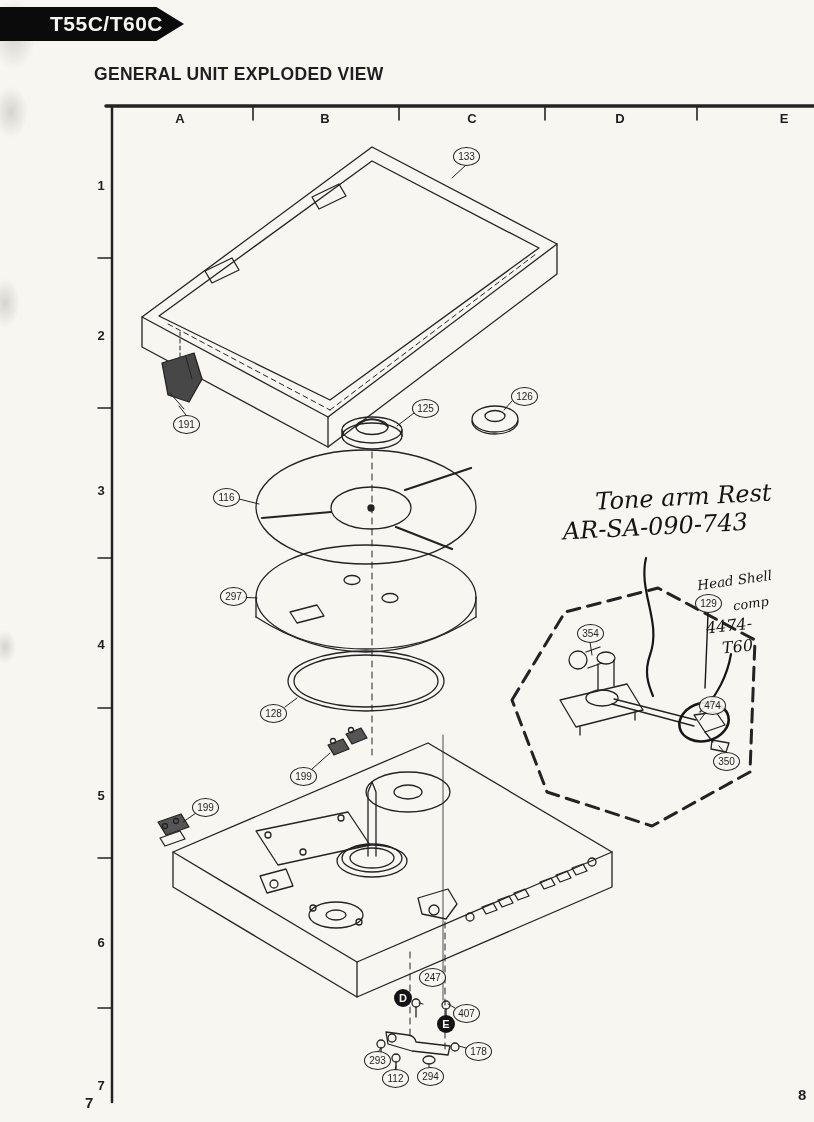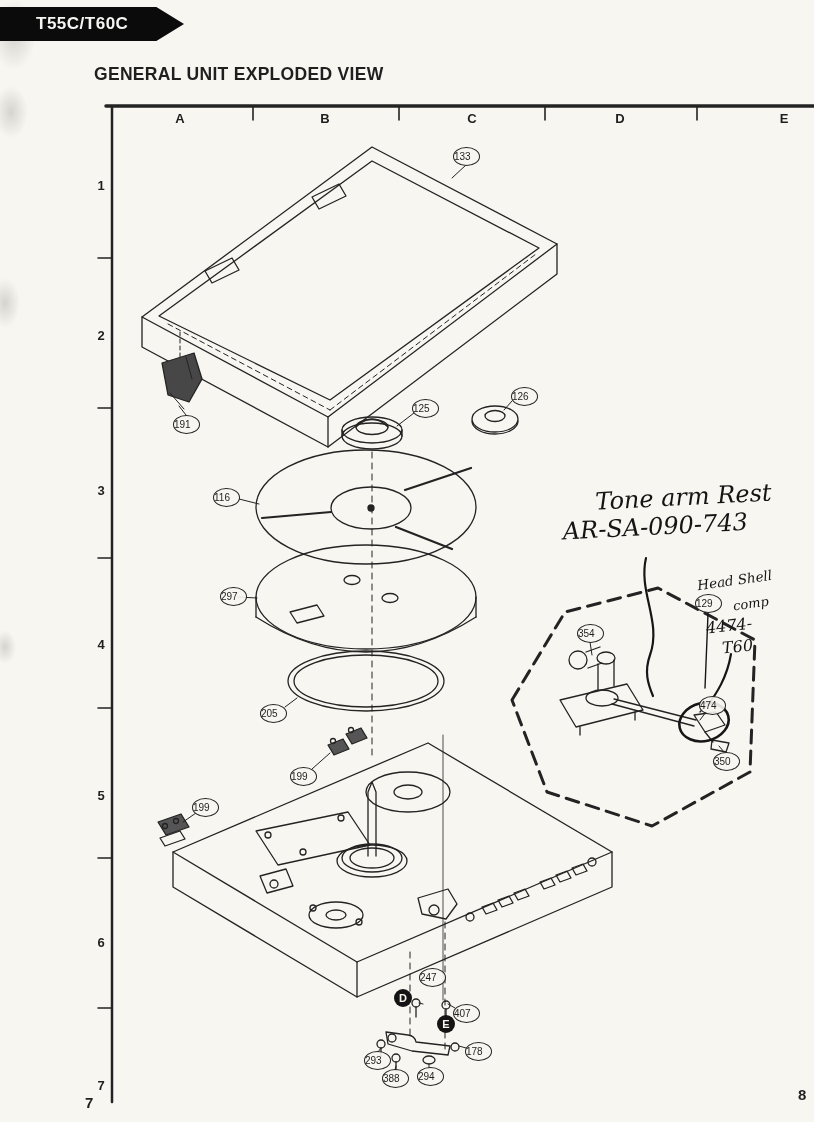--- a/index.html
+++ b/index.html
@@ -1,27 +1,27 @@
 <!DOCTYPE html>
 <html><head>
 <meta charset="utf-8">
 <style>
   *{box-sizing:border-box}
   html,body{margin:0;padding:0}
   body{width:814px;height:1122px;position:relative;background:#f7f6f1;
        font-family:"Liberation Sans",sans-serif;color:#1f1f1f;overflow:hidden}
   .banner{position:absolute;left:0;top:7px;width:184px;height:34px;background:#0b0b0b;
           clip-path:polygon(0 0,85% 0,100% 50%,85% 100%,0 100%);display:flex;align-items:center}
-  .banner span{color:#f5f5f3;font-weight:bold;font-size:17px;letter-spacing:.5px;padding-left:36px}
+  .banner span{color:#f5f5f3;font-weight:bold;font-size:21px;letter-spacing:.5px;padding-left:50px}
   .title{position:absolute;left:94px;top:64px;margin:0;font-size:17.5px;font-weight:bold;letter-spacing:.3px}
   .col-label{position:absolute;top:111px;width:24px;text-align:center;font-weight:bold;font-size:13px}
   .row-label{position:absolute;left:94px;width:14px;text-align:center;font-weight:bold;font-size:13px}
   .pagenum{position:absolute;font-weight:bold;font-size:15px}
   .callout{position:absolute;width:27px;height:19px;border:1.4px solid #222;border-radius:50%;
-           display:flex;align-items:center;justify-content:flex-start;font-size:10px;
+           display:flex;align-items:center;justify-content:center;font-size:10px;
            background:rgba(247,246,241,.9);z-index:5}
   .marker{position:absolute;width:18px;height:18px;border-radius:50%;background:#141414;color:#f7f6f1;
           display:flex;align-items:center;justify-content:center;font-size:11px;font-weight:bold;z-index:6}
   .hw{position:absolute;font-family:"DejaVu Serif",serif;font-style:italic;color:#141414;z-index:4;white-space:nowrap}
   svg.diagram{position:absolute;left:0;top:0;z-index:1}
   .artifact{position:absolute;background:radial-gradient(closest-side,#c8c5bf,rgba(200,197,191,0));
             opacity:.7;pointer-events:none;z-index:0}
 </style>
 </head>
 <body>
@@ -230,21 +230,21 @@
 <div class="callout" style="left:511px;top:387px">
     <span>126</span>
   </div>
 <div class="callout" style="left:213px;top:488px">
     <span>116</span>
   </div>
 <div class="callout" style="left:220px;top:587px">
     <span>297</span>
   </div>
 <div class="callout" style="left:260px;top:704px">
-    <span>205</span>
+    <span>128</span>
   </div>
 <div class="callout" style="left:290px;top:767px">
     <span>199</span>
   </div>
 <div class="callout" style="left:192px;top:798px">
     <span>199</span>
   </div>
 <div class="callout" style="left:577px;top:624px">
     <span>354</span>
   </div>
@@ -263,21 +263,21 @@
 <div class="callout" style="left:453px;top:1004px">
     <span>407</span>
   </div>
 <div class="callout" style="left:465px;top:1042px">
     <span>178</span>
   </div>
 <div class="callout" style="left:364px;top:1051px">
     <span>293</span>
   </div>
 <div class="callout" style="left:382px;top:1069px">
-    <span>388</span>
+    <span>112</span>
   </div>
 <div class="callout" style="left:417px;top:1067px">
     <span>294</span>
   </div>
 
 <div class="marker" style="left:394px;top:989px">
     <span>D</span>
   </div>
 <div class="marker" style="left:437px;top:1015px">
     <span>E</span>

